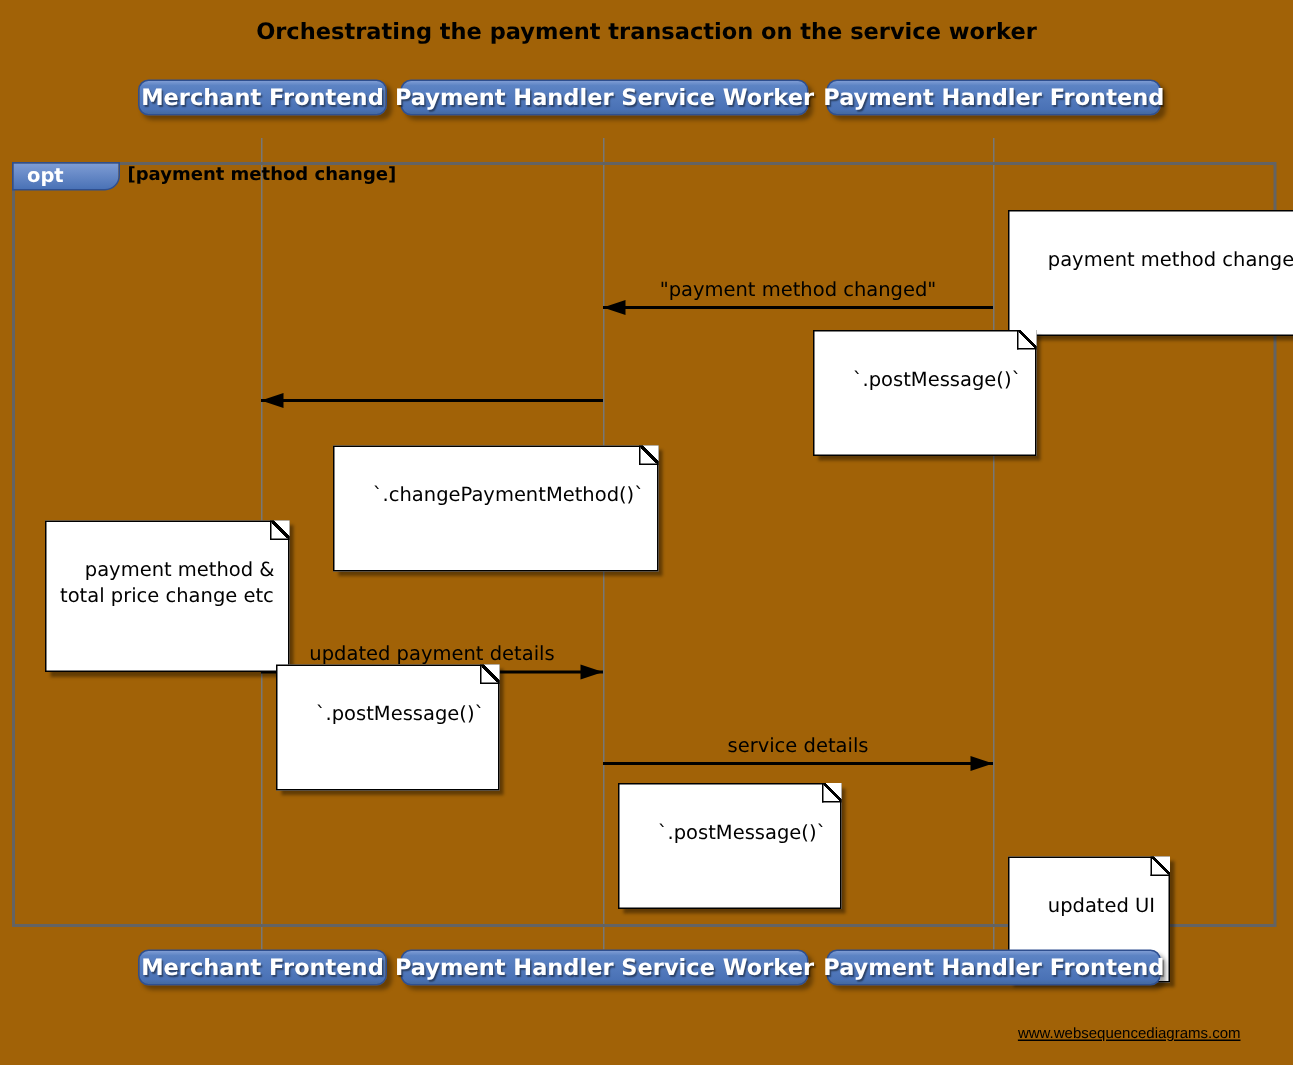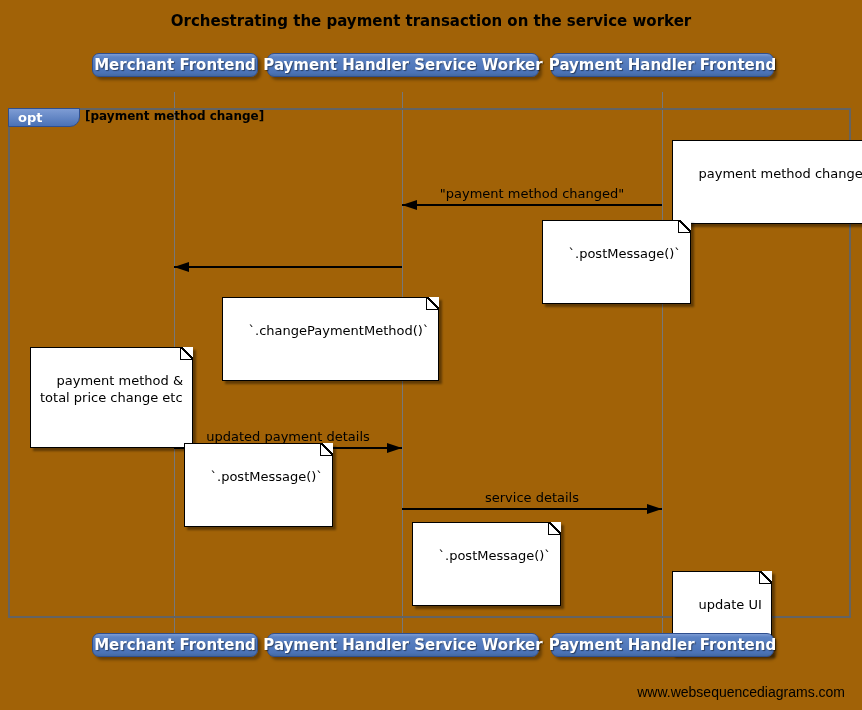--- a/index.html
+++ b/index.html
@@ -40,21 +40,21 @@
   .note{
     position:absolute;z-index:4;background:#fff;border:1px solid #000;
     box-shadow:3px 3px 2px rgba(0,0,0,0.4);
     font-size:13px;line-height:17px;padding:7px 9px;white-space:pre;
   }
   .note .fold{
     position:absolute;top:-1px;right:-1px;width:13px;height:13px;box-sizing:border-box;
     border-left:1px solid #000;border-bottom:1px solid #000;
     background:linear-gradient(45deg,#fff calc(50% - 1px),#000 calc(50% - 1px),#000 calc(50% + 1px),#fff calc(50% + 1px));
   }
-  .footer{position:absolute;right:17px;top:684px;font-size:14px;font-family:"Liberation Sans","DejaVu Sans",sans-serif;}
+  .footer{position:absolute;right:35px;top:684px;font-size:10px;font-family:"Liberation Sans","DejaVu Sans",sans-serif;text-decoration:underline;}
 </style>
 </head>
 <body>
 
 <div id="canvas">
 
   <div class="title">Orchestrating the payment transaction on the service worker</div>
 
   <div class="lifeline" style="left:174px"></div>
   <div class="lifeline" style="left:402px"></div>
@@ -120,21 +120,21 @@
       <span class="arrowhead"></span>
     </div>
   </div>
 
   <div class="note" style="left:412px;top:522px">
     <span>`.postMessage()`</span>
     <span class="fold"></span>
   </div>
 
   <div class="note" style="left:672px;top:571px">
-    <span>update UI</span>
+    <span>updated UI</span>
     <span class="fold"></span>
   </div>
 
   <div class="actor" style="left:92px;top:633px;width:166px">Merchant Frontend</div>
   <div class="actor" style="left:267px;top:633px;width:272px">Payment Handler Service Worker</div>
   <div class="actor" style="left:551px;top:633px;width:223px">Payment Handler Frontend</div>
 
   <div class="footer">www.websequencediagrams.com</div>
 
 </div>

